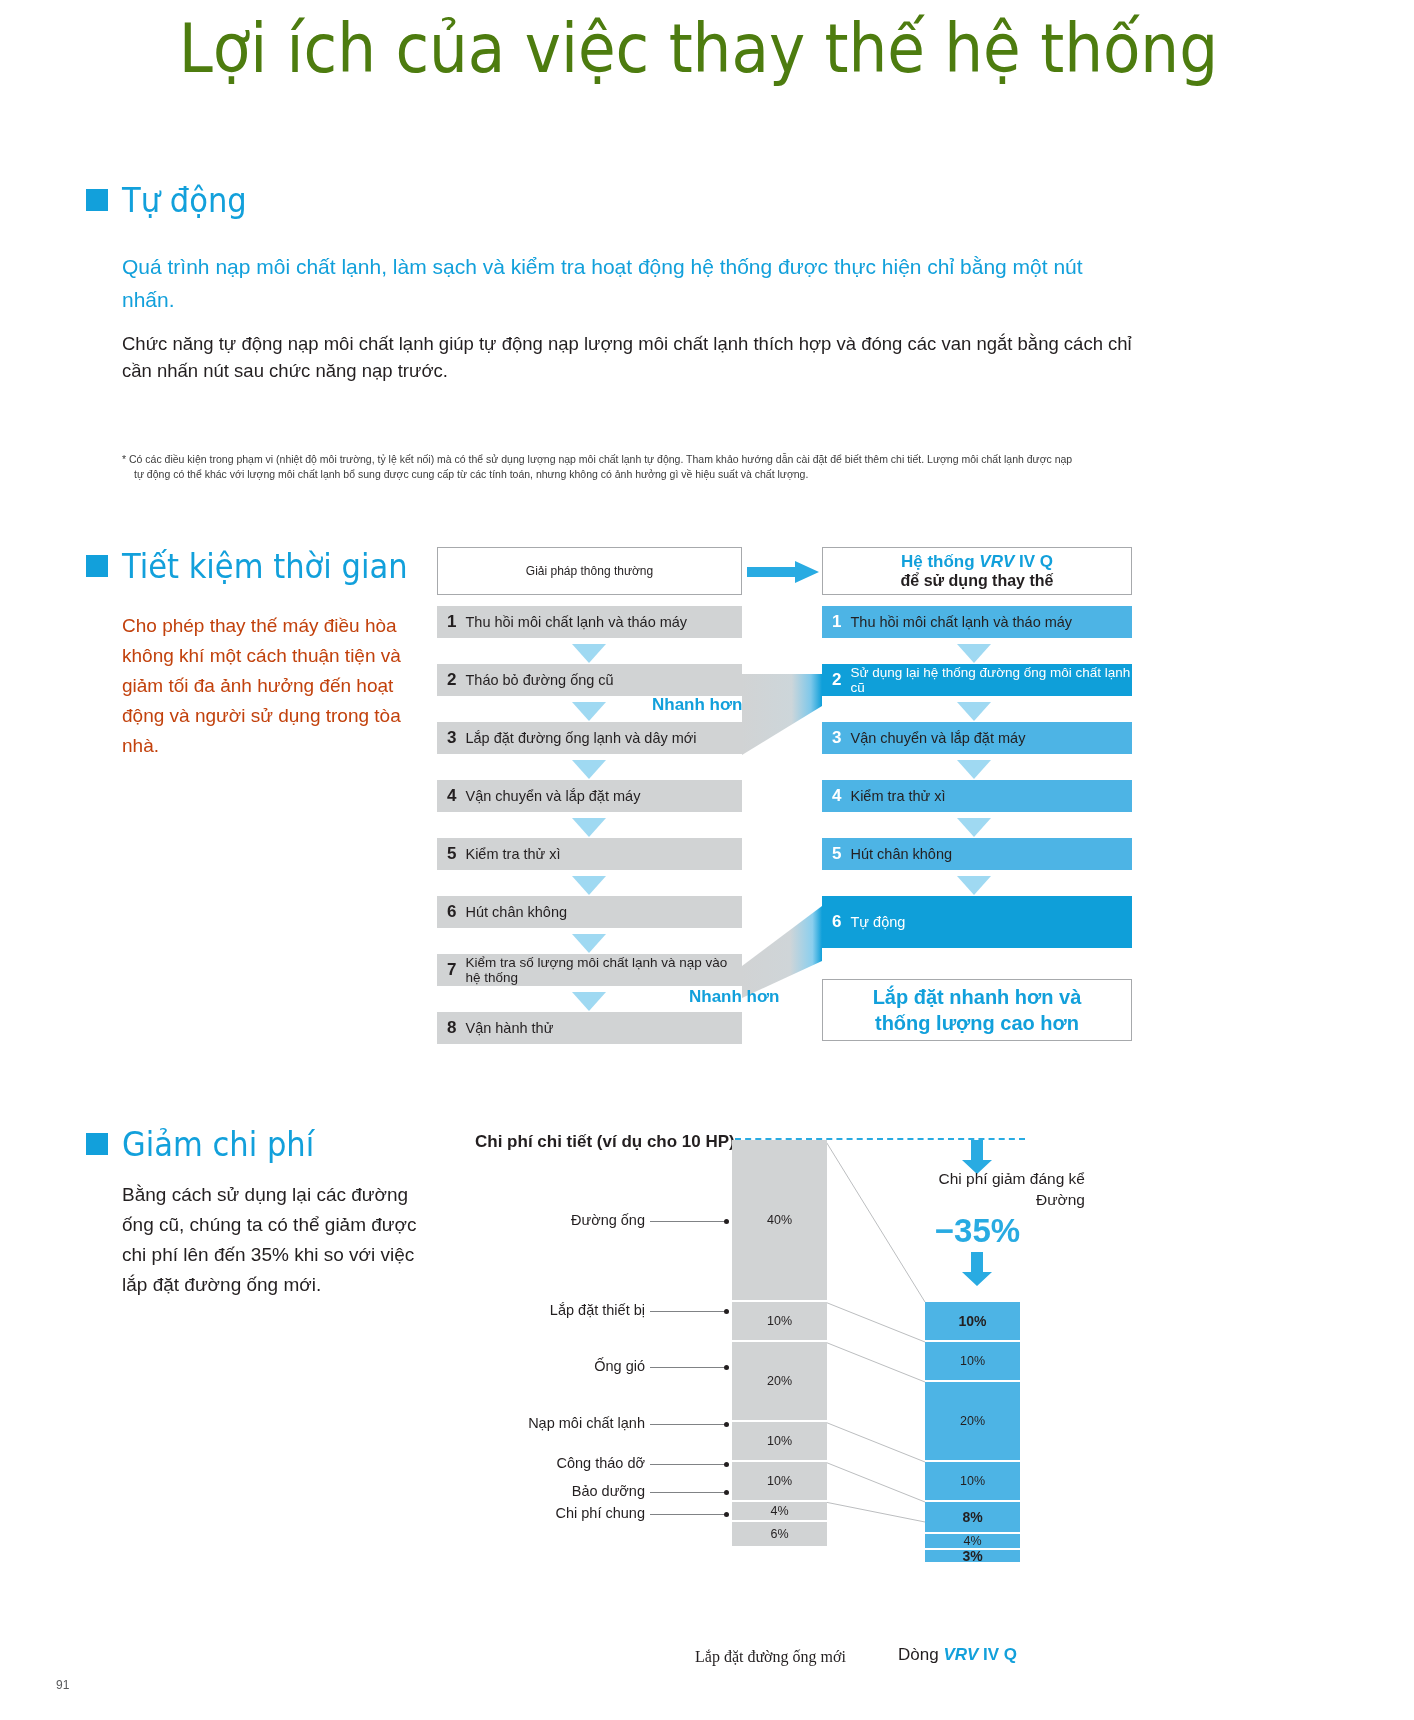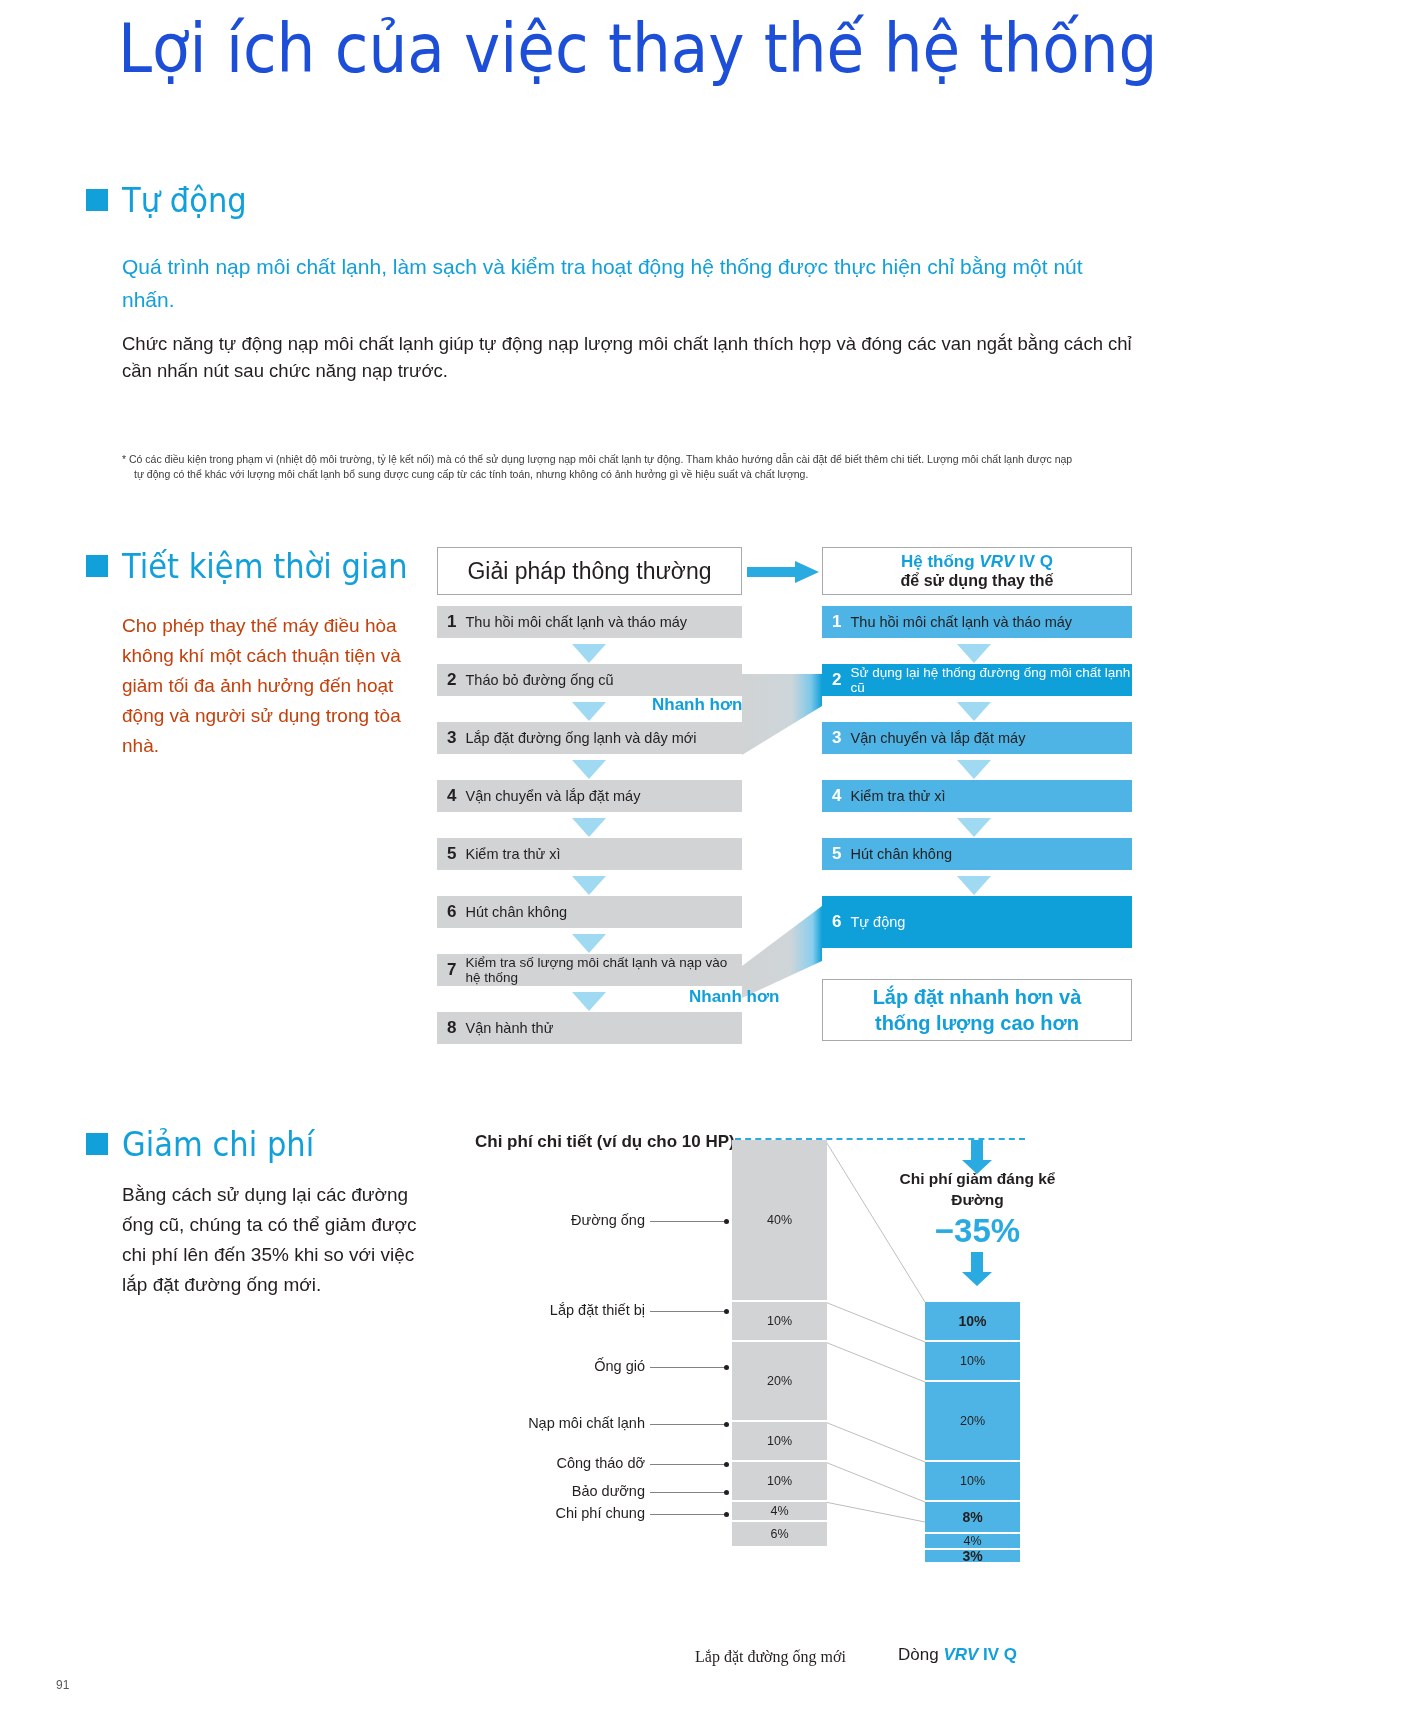--- a/index.html
+++ b/index.html
@@ -8,21 +8,21 @@
     font-family:"Liberation Sans", sans-serif;
     color:#231f20; position:relative; overflow:hidden;
   }
   .page{position:absolute;inset:0;}
 
   
   #page-title{
     position:absolute; left:118px; top:4px; width:1100px;
     font-family:"DejaVu Sans Condensed","Liberation Sans",sans-serif;
     font-size:68px; line-height:90px; font-weight:300;
-    color:#1d4ed8; letter-spacing:0px; white-space:nowrap;
+    color:#4d7c0f; letter-spacing:0px; white-space:nowrap;text-align:right;
   }
 
   
   .sec-head{position:absolute; display:flex; align-items:center; gap:14px;}
   .sec-square{width:22px;height:22px;background:#12a0db;flex:0 0 auto;}
   .sec-label{
     font-size:34px;line-height:36px;color:#12a0db;font-weight:400;
     font-family:"DejaVu Sans Condensed","Liberation Sans",sans-serif;
     white-space:nowrap;
   }
@@ -51,21 +51,21 @@
     position:absolute;left:122px;top:611px;width:300px;
     font-size:19px;line-height:30px;color:#c2410c;
   }
 
   
   #flow{position:absolute;left:437px;top:547px;width:700px;height:500px;}
   .col-head{
     position:absolute;box-sizing:border-box;border:1px solid #a7a9ac;background:#fff;
     height:48px;display:flex;align-items:center;justify-content:center;text-align:center;
   }
-  #head-left{left:0;top:0;width:305px;font-size:23px;color:#231f20;}
+  #head-left{left:0;top:0;width:305px;font-size:12px;color:#231f20;}
   #head-right{left:385px;top:0;width:310px;line-height:19px;}
   #head-right .l1{color:#12a0db;font-weight:700;font-size:17px;}
   #head-right .l1 .vrv{font-style:italic;}
   #head-right .l1 .plain{font-style:normal;font-weight:700;color:#12a0db;}
   #head-right .l2{color:#231f20;font-weight:700;font-size:16px;}
 
   .big-arrow{position:absolute;left:310px;top:14px;width:72px;height:22px;}
 
   .step{
     position:absolute;box-sizing:border-box;height:32px;display:flex;align-items:center;
@@ -122,22 +122,22 @@
   .bar.gray{background:#d1d3d4;border-bottom:2px solid #fff;}
   .bar.blue{background:#4db4e5;border-bottom:2px solid #fff;}
   .bar .v{font-size:12.5px;color:#231f20;}
   .bar .v.bold{font-weight:700;font-size:14px;}
   .leader{position:absolute;height:1px;background:#808285;}
   .dot{position:absolute;width:5px;height:5px;border-radius:50%;background:#231f20;}
   .catlabel{position:absolute;font-size:14.5px;color:#231f20;text-align:right;white-space:nowrap;}
 
   #dashline{position:absolute;left:265px;top:18px;width:290px;border-top:2px dashed #29abe2;}
   #reduce-text{
-    position:absolute;left:400px;top:48px;width:215px;text-align:center;
-    font-size:15.5px;line-height:21px;font-weight:700;color:#231f20;
+    position:absolute;left:400px;top:48px;width:215px;text-align:right;
+    font-size:15.5px;line-height:21px;font-weight:400;color:#231f20;
   }
   #reduce-pct{
     position:absolute;left:400px;top:92px;width:215px;text-align:center;
     font-size:33px;font-weight:700;color:#29abe2;
   }
   .downarrow{position:absolute;width:30px;height:34px;}
 
   #axis-left-label{position:absolute;left:225px;top:528px;font-size:16px;color:#231f20;white-space:nowrap;font-family:Liberation Serif, serif;}
   #axis-right-label{position:absolute;left:428px;top:525px;font-size:17px;color:#231f20;white-space:nowrap;}
   #axis-right-label .vrv{font-style:italic;font-weight:700;color:#12a0db;}

